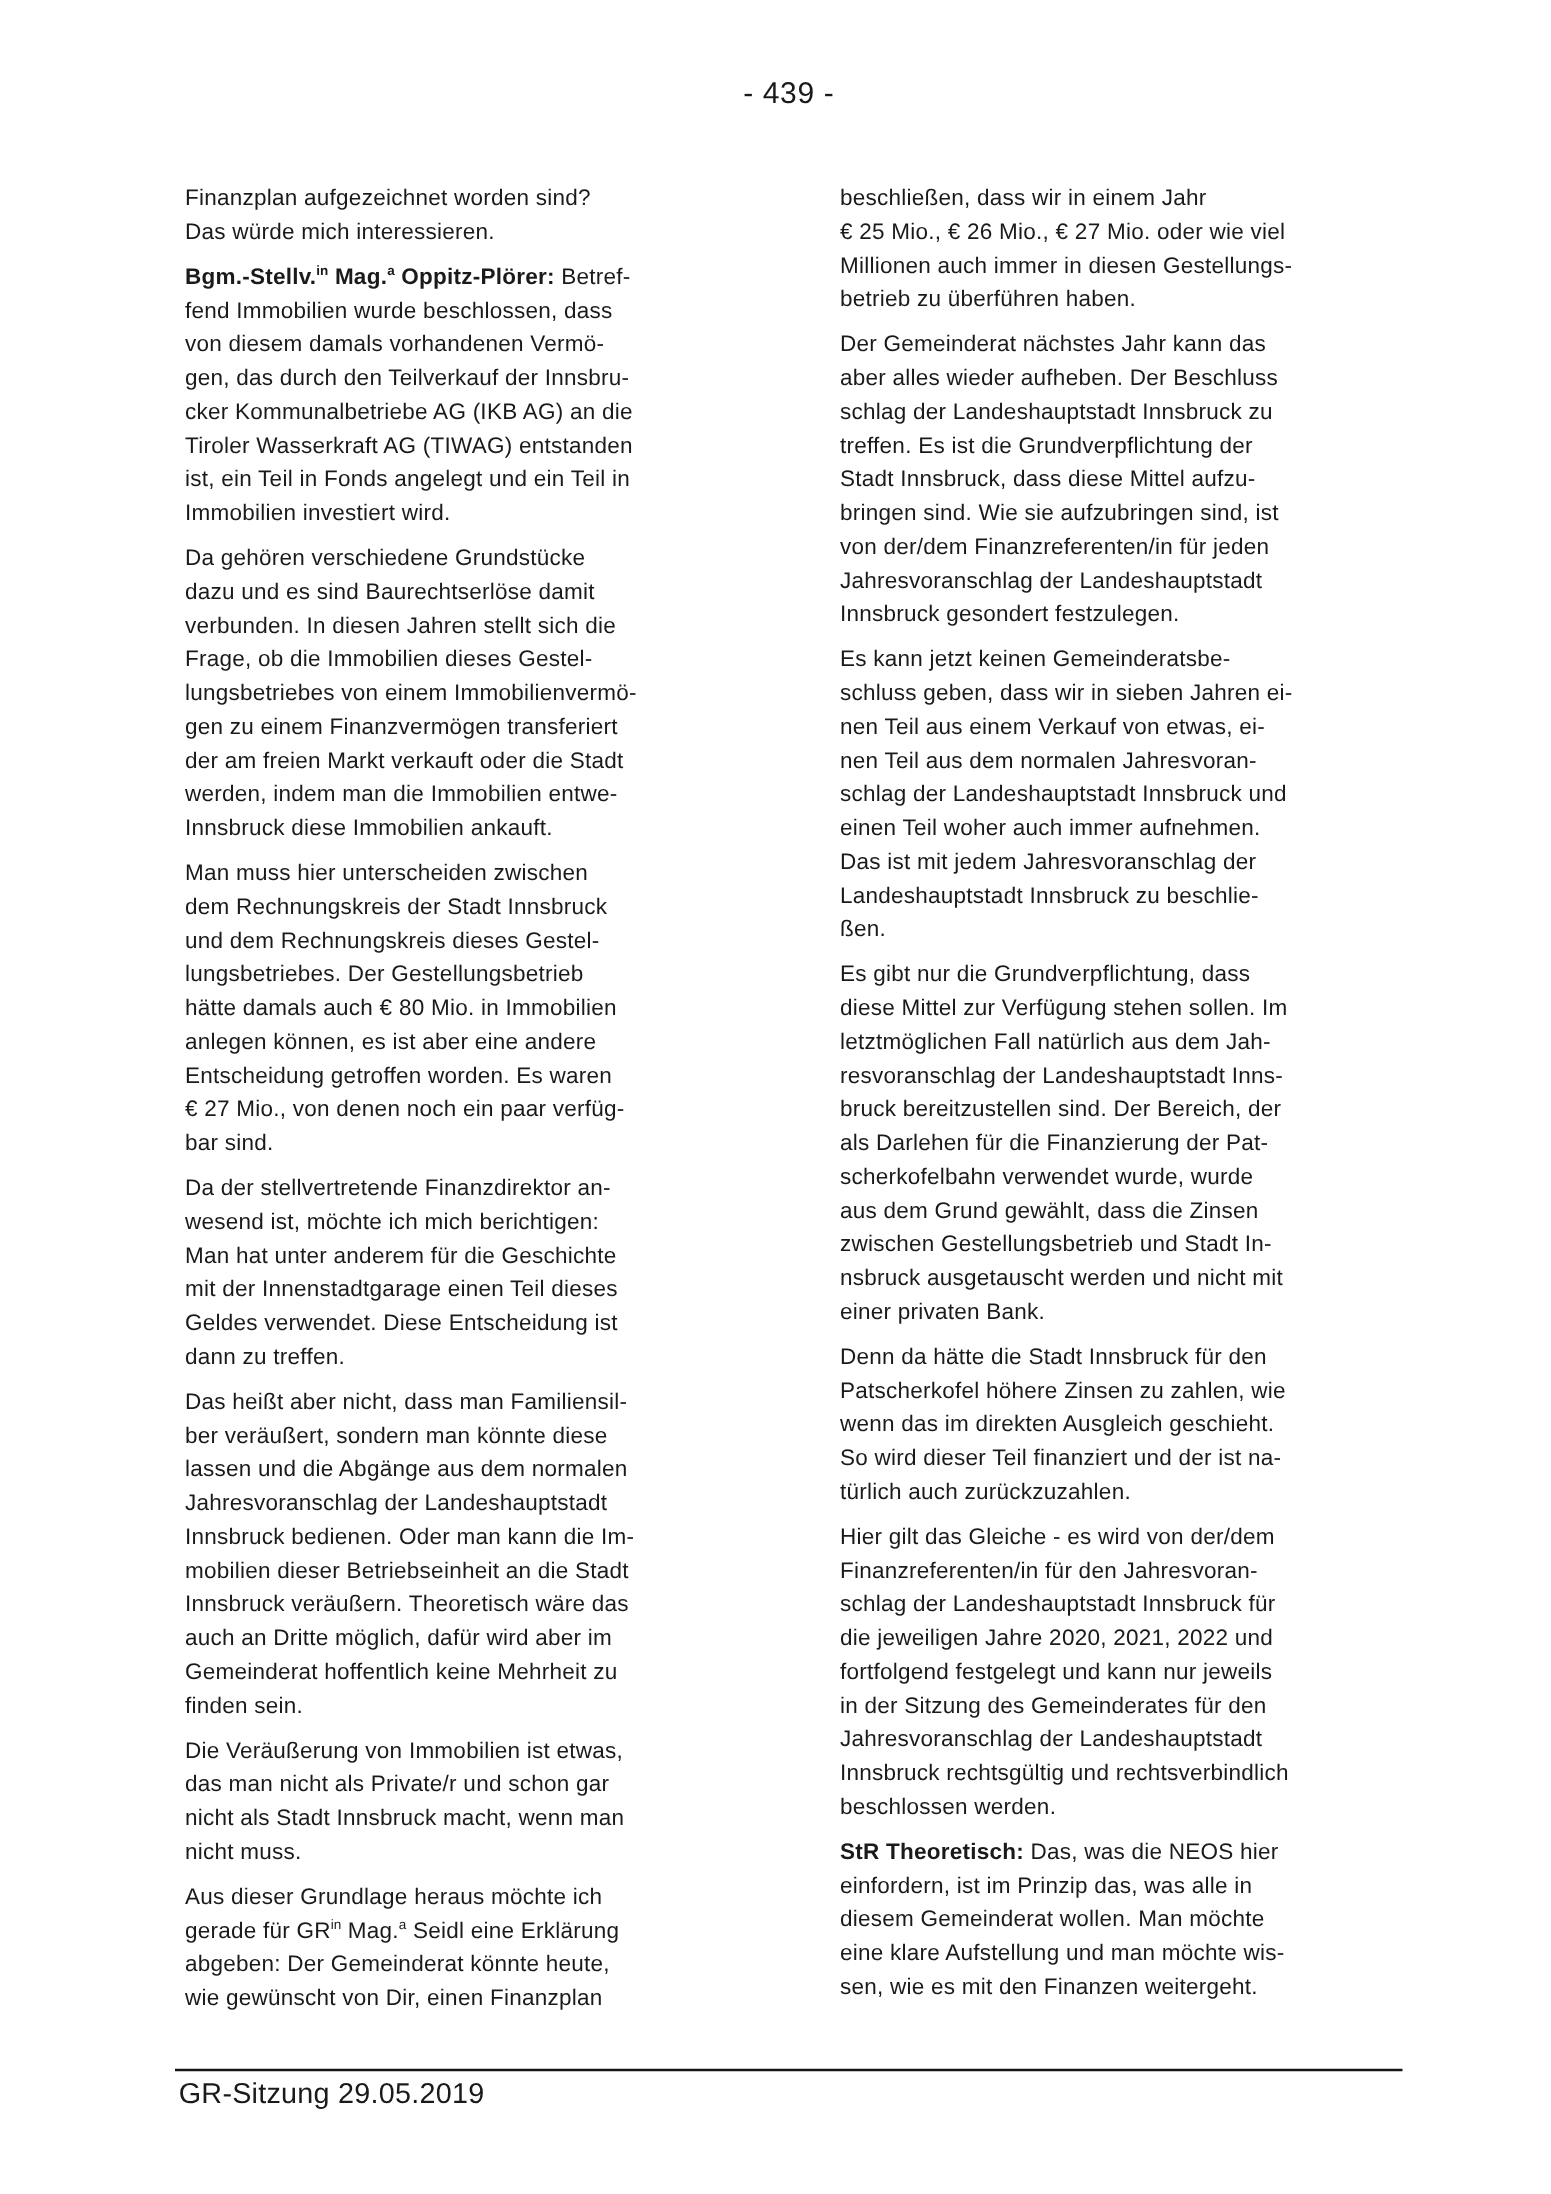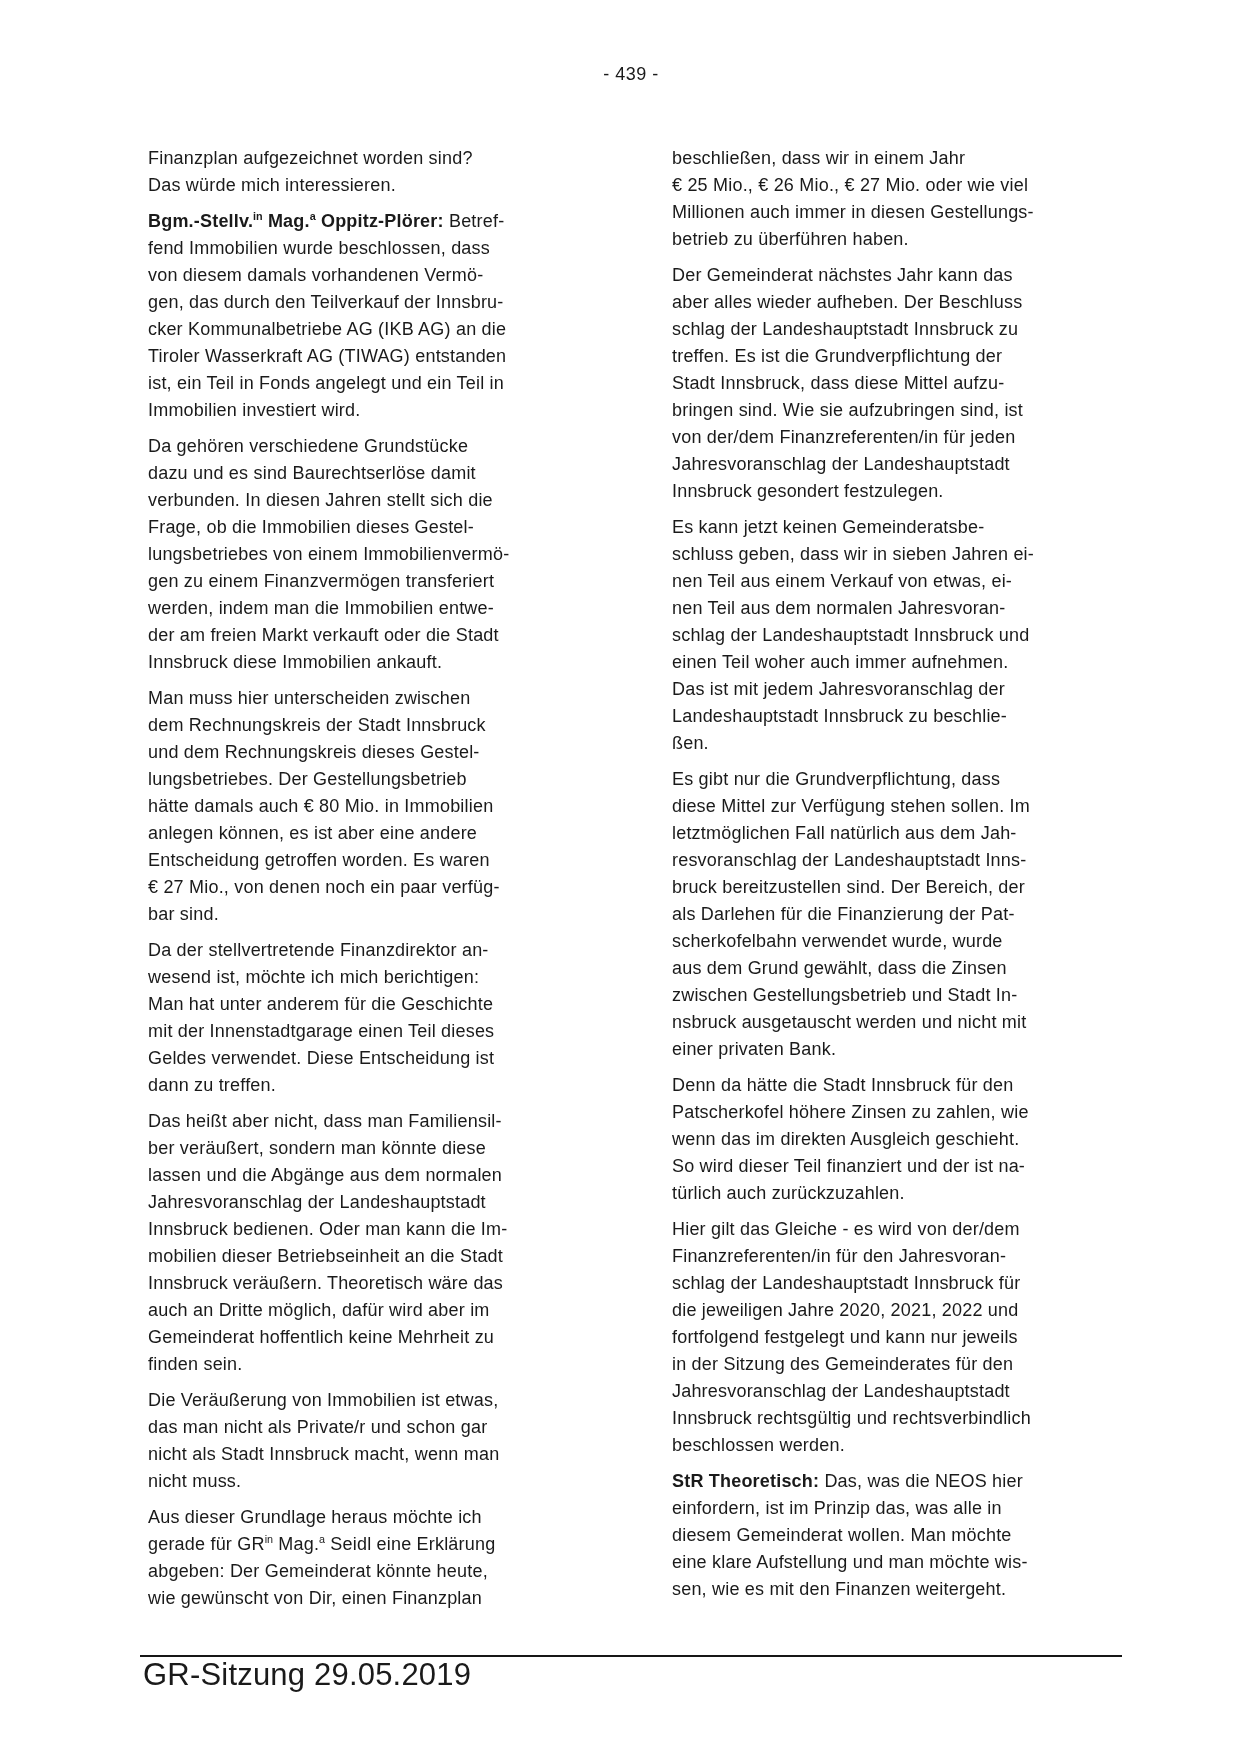--- a/index.html
+++ b/index.html
@@ -7,40 +7,40 @@
     width:1241px;height:1755px;
     background:#ffffff;
     font-family:"Liberation Sans","DejaVu Sans",sans-serif;
     color:#1a1a1a;
     position:relative;
     overflow:hidden;
   }
   .page{position:absolute;inset:0;background:#fff;}
   .page-number{
     position:absolute;top:61px;left:140px;width:982px;
-    text-align:center;font-size:18px;line-height:27px;
+    text-align:center;font-size:24px;line-height:27px;
     letter-spacing:0.5px;
   }
   .col{
     position:absolute;top:145px;
     font-size:18px;line-height:27px;letter-spacing:0.2px;
   }
   .col-left{left:148px;width:447px;}
   .col-right{left:672px;width:448px;}
   .para{margin:0 0 9px 0;}
   .line{height:27px;white-space:nowrap;text-align:left;}
   .b{font-weight:bold;}
   .sup{font-size:0.6em;vertical-align:super;line-height:0;letter-spacing:0;text-align:right;}
   .footer-rule{
     position:absolute;left:140px;top:1655px;width:982px;height:2px;
     background:#161616;
   }
   .footer-text{
     position:absolute;left:143px;top:1661px;
-    font-size:31px;line-height:27px;letter-spacing:0.2px;
+    font-size:23px;line-height:27px;letter-spacing:0.2px;
   }
 </style>
 </head>
 <body>
 
 <div class="page">
 
   <div class="page-number">- 439 -</div>
 
   <div class="col col-left">
@@ -58,22 +58,22 @@
         <div class="line"><span>ist, ein Teil in Fonds angelegt und ein Teil in</span></div>
         <div class="line"><span>Immobilien investiert wird.</span></div>
       </div>
       <div class="para">
         <div class="line"><span>Da gehören verschiedene Grundstücke</span></div>
         <div class="line"><span>dazu und es sind Baurechtserlöse damit</span></div>
         <div class="line"><span>verbunden. In diesen Jahren stellt sich die</span></div>
         <div class="line"><span>Frage, ob die Immobilien dieses Gestel-</span></div>
         <div class="line"><span>lungsbetriebes von einem Immobilienvermö-</span></div>
         <div class="line"><span>gen zu einem Finanzvermögen transferiert</span></div>
+        <div class="line"><span>der am freien Markt verkauft oder die Stadt</span></div>
         <div class="line"><span>werden, indem man die Immobilien entwe-</span></div>
-        <div class="line"><span>der am freien Markt verkauft oder die Stadt</span></div>
         <div class="line"><span>Innsbruck diese Immobilien ankauft.</span></div>
       </div>
       <div class="para">
         <div class="line"><span>Man muss hier unterscheiden zwischen</span></div>
         <div class="line"><span>dem Rechnungskreis der Stadt Innsbruck</span></div>
         <div class="line"><span>und dem Rechnungskreis dieses Gestel-</span></div>
         <div class="line"><span>lungsbetriebes. Der Gestellungsbetrieb</span></div>
         <div class="line"><span>hätte damals auch € 80 Mio. in Immobilien</span></div>
         <div class="line"><span>anlegen können, es ist aber eine andere</span></div>
         <div class="line"><span>Entscheidung getroffen worden. Es waren</span></div>

